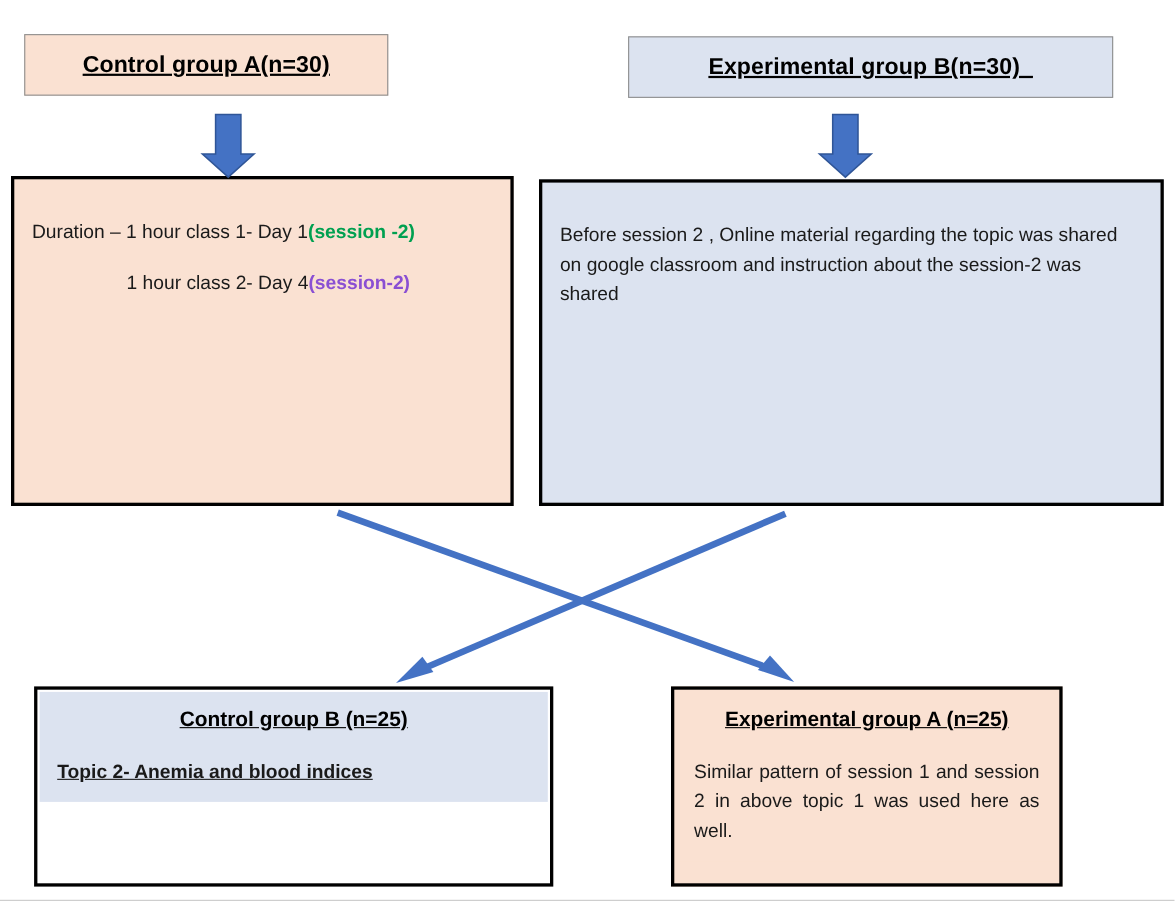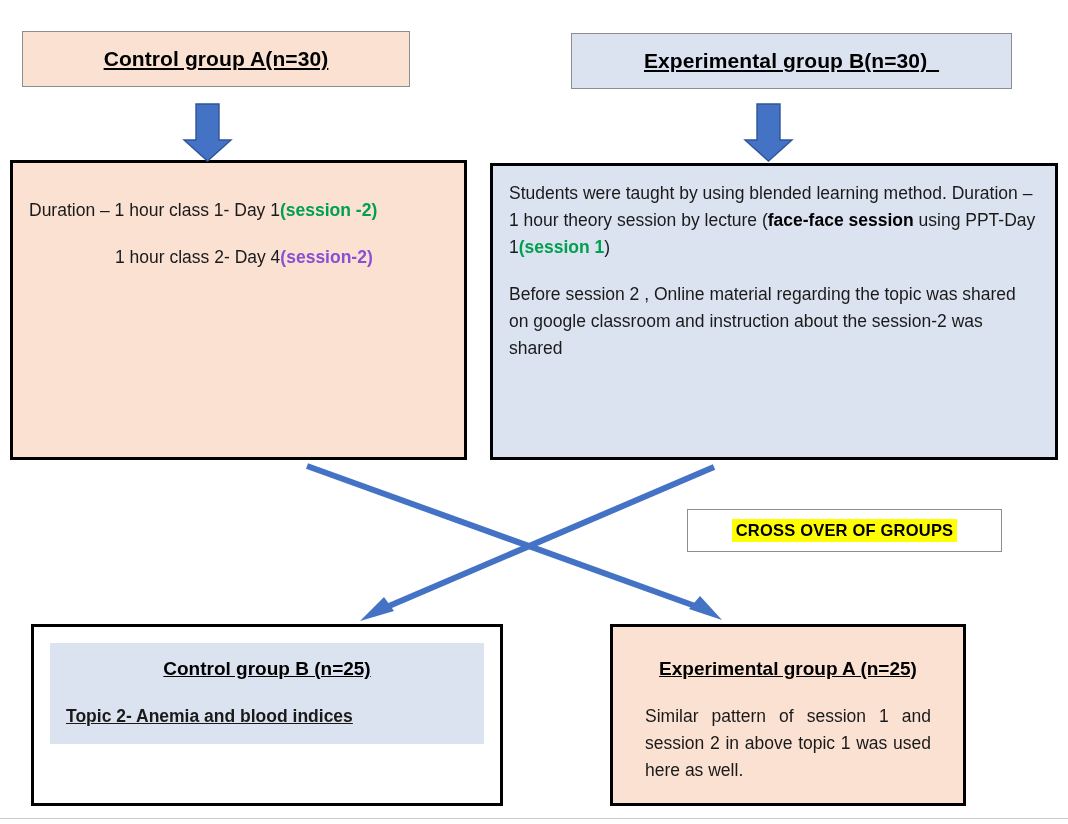--- a/index.html
+++ b/index.html
@@ -43,21 +43,21 @@
 
   
   .main-box {
     border: 3px solid #000000;
     padding: 14px 16px 10px 16px;
   }
 
   
   .bottom-box {
     border: 3px solid #000000;
-    padding: 16px;
+    padding: 2px;
   }
   .bottom-fill {
     padding: 12px 16px 14px 16px;
   }
 
   .fill-peach  { background: #fae1d2; }
   .fill-blue   { background: #dce3f0; }
 
   p.line {
     margin: 0 0 0 0;
@@ -122,47 +122,43 @@
     width: 1068px;
     height: 1px;
     background: #c9c9c9;
   }
 </style>
 </head>
 <body>
 
 <div id="page">
 
-  <div class="box hdr-box fill-peach" style="left:22px; top:31px; width:388px; height:56px;">
+  <div class="box hdr-box fill-peach" style="left:22px; top:31px; width:331px; height:56px;">
     <span class="hdr-title">Control group A(n=30)</span>
   </div>
 
   <div class="box hdr-box fill-blue" style="left:571px; top:33px; width:441px; height:56px;text-align:right;">
     <span class="hdr-title">Experimental group B(n=30)_</span>
   </div>
 
   <div class="box main-box fill-peach" style="left:10px; top:160px; width:457px; height:300px;">
 
 
     <p class="line gap"><span>Duration – 1 hour class 1- Day 1</span><span class="green">(session -2)</span></p>
 
     <p class="line gap indent"><span>1 hour class 2- Day 4</span><span class="purple">(session-2)</span></p>
   </div>
 
   <div class="box main-box fill-blue" style="left:490px; top:163px; width:568px; height:297px;">
 
-    <p class="line"><span>Students were taught by using blended learning method. Duration – 1 hour theory session by lecture (</span><span class="b">face-face session</span><span> using PPT-Day 1</span><span class="green">(session 1</span><span>)</span></p>
 
 
     <p class="line gap">Before session 2 , Online material regarding the topic was shared on google classroom and instruction about the session-2 was shared</p>
   </div>
 
-  <div class="box cross-box" style="left:687px; top:509px; width:315px; height:43px;">
-    <span class="cross-hl">CROSS OVER OF GROUPS</span>
-  </div>
 
   <div class="box bottom-box" style="left:31px; top:624px; width:472px; height:182px; background:#ffffff;">
     <div class="bottom-fill fill-blue">
       <p class="line ctr"><span class="sub-title">Control group B (n=25)</span></p>
       <p class="line gap sub-head">Topic 2- Anemia and blood indices</p>
     </div>
   </div>
 
   <div class="box bottom-box fill-peach" style="left:610px; top:624px; width:356px; height:182px;">
     <div class="bottom-fill fill-peach">

